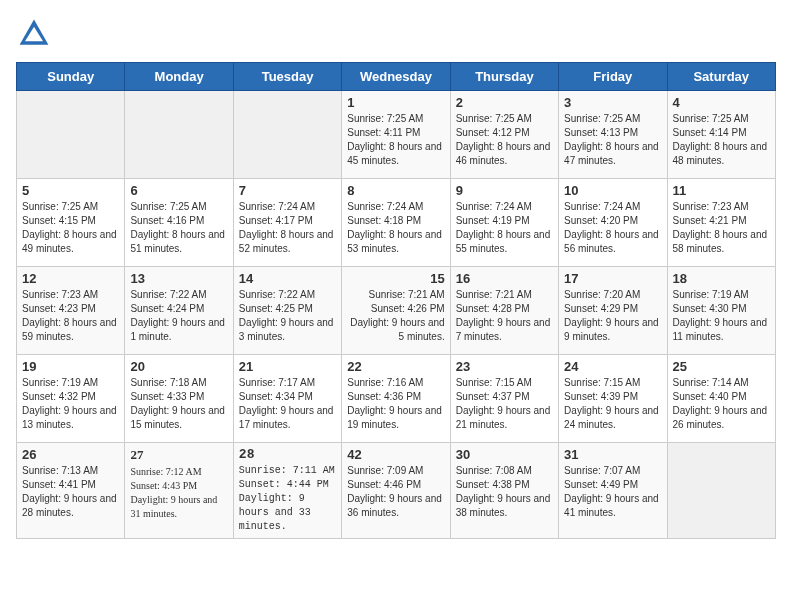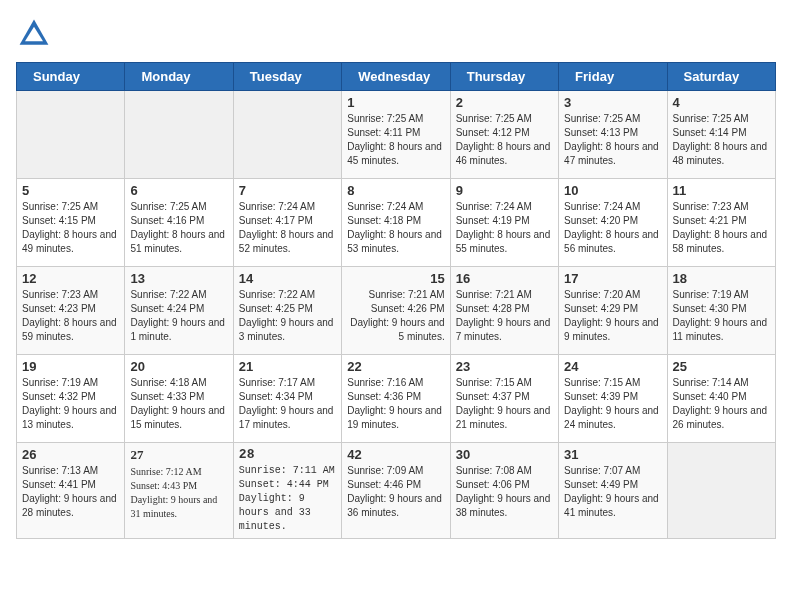--- a/index.html
+++ b/index.html
@@ -53,22 +53,22 @@
       color: #555;
     }
     .calendar {
       width: 100%;
       border-collapse: collapse;
       table-layout: fixed;
     }
     .calendar th {
       background-color: #2a6db5;
       color: #fff;
-      text-align: left;
-      padding: 6px 16px;
+      text-align: center;
+      padding: 6px 4px;
       font-size: 13px;
       border: 1px solid #1a5090;
     }
     .calendar td {
       border: 1px solid #ccc;
       vertical-align: top;
       padding: 4px 5px;
       height: 88px;
       background: #fff;
     }
@@ -246,21 +246,21 @@
       </tr>
       <tr>
         <td style="background: rgb(255, 255, 255);">
           <span class="day-number">19</span>
           <div class="day-info">Sunrise: 7:19 AM
 Sunset: 4:32 PM
 Daylight: 9 hours and 13 minutes.</div>
         </td>
         <td style="background: rgb(255, 255, 255);">
           <span class="day-number">20</span>
-          <div class="day-info">Sunrise: 4:18 AM
+          <div class="day-info">Sunrise: 7:18 AM
 Sunset: 4:33 PM
 Daylight: 9 hours and 15 minutes.</div>
         </td>
         <td style="background: rgb(255, 255, 255); margin-left: 29px;">
           <span class="day-number">21</span>
           <div class="day-info">Sunrise: 7:17 AM
 Sunset: 4:34 PM
 Daylight: 9 hours and 17 minutes.</div>
         </td>
         <td style="background: rgb(255, 255, 255);">
@@ -309,21 +309,21 @@
         </td>
         <td style="background: rgb(249, 249, 249);">
           <span class="day-number">42</span>
           <div class="day-info">Sunrise: 7:09 AM
 Sunset: 4:46 PM
 Daylight: 9 hours and 36 minutes.</div>
         </td>
         <td style="background: rgb(249, 249, 249);">
           <span class="day-number">30</span>
           <div class="day-info">Sunrise: 7:08 AM
-Sunset: 4:06 PM
+Sunset: 4:38 PM
 Daylight: 9 hours and 38 minutes.</div>
         </td>
         <td style="background: rgb(249, 249, 249);">
           <span class="day-number">31</span>
           <div class="day-info">Sunrise: 7:07 AM
 Sunset: 4:49 PM
 Daylight: 9 hours and 41 minutes.</div>
         </td>
         <td class="empty-cell"></td>
       </tr>

